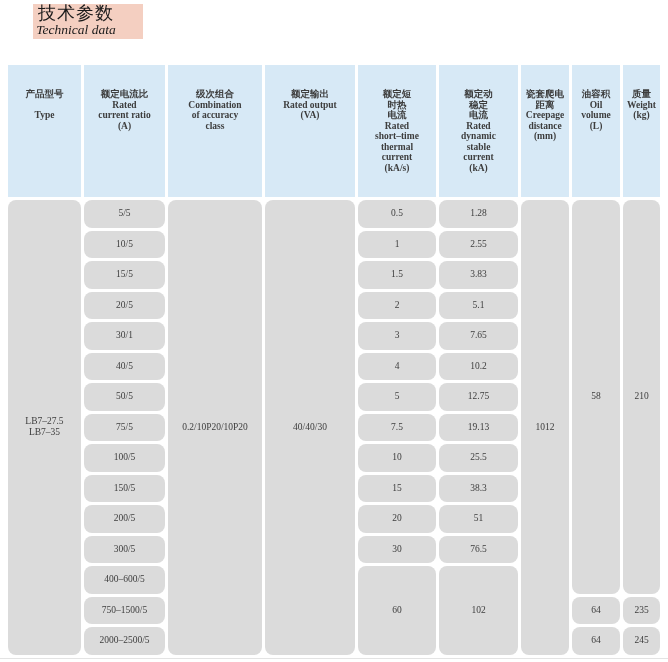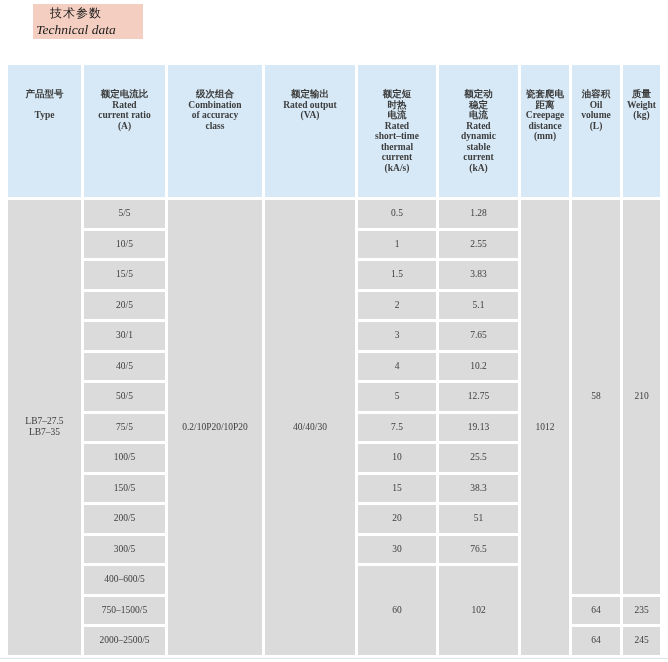--- a/index.html
+++ b/index.html
@@ -23,21 +23,21 @@
     width: 110px;
     height: 35px;
     box-sizing: border-box;
     background: #f4cfc1;
     padding-top: 1px;
     padding-right: 24px;
     text-align: center;
     color: #1a1a1a;
   }
   .title-zh {
-    font-size: 12px;
+    font-size: 18px;
     line-height: 17px;
     letter-spacing: 1px;
   }
   .title-en {
     font-size: 13.5px;
     line-height: 16px;
     font-style: italic;
   }
   
   table.tech {
@@ -64,20 +64,21 @@
     line-height: 10.5px;
   }
   table.tech td {
     background: #dbdbdb;
     text-align: center;
     vertical-align: middle;
     height: 27.5px;
     box-sizing: border-box;
     padding: 0 1px;
     line-height: 11px;
+    border-radius: 8px;
   }
   td.push-down {
     padding-top: 64px;
   }
   .type-stack {
     display: flex;
     flex-direction: column;
     align-items: center;
   }
   .bottom-rule {

